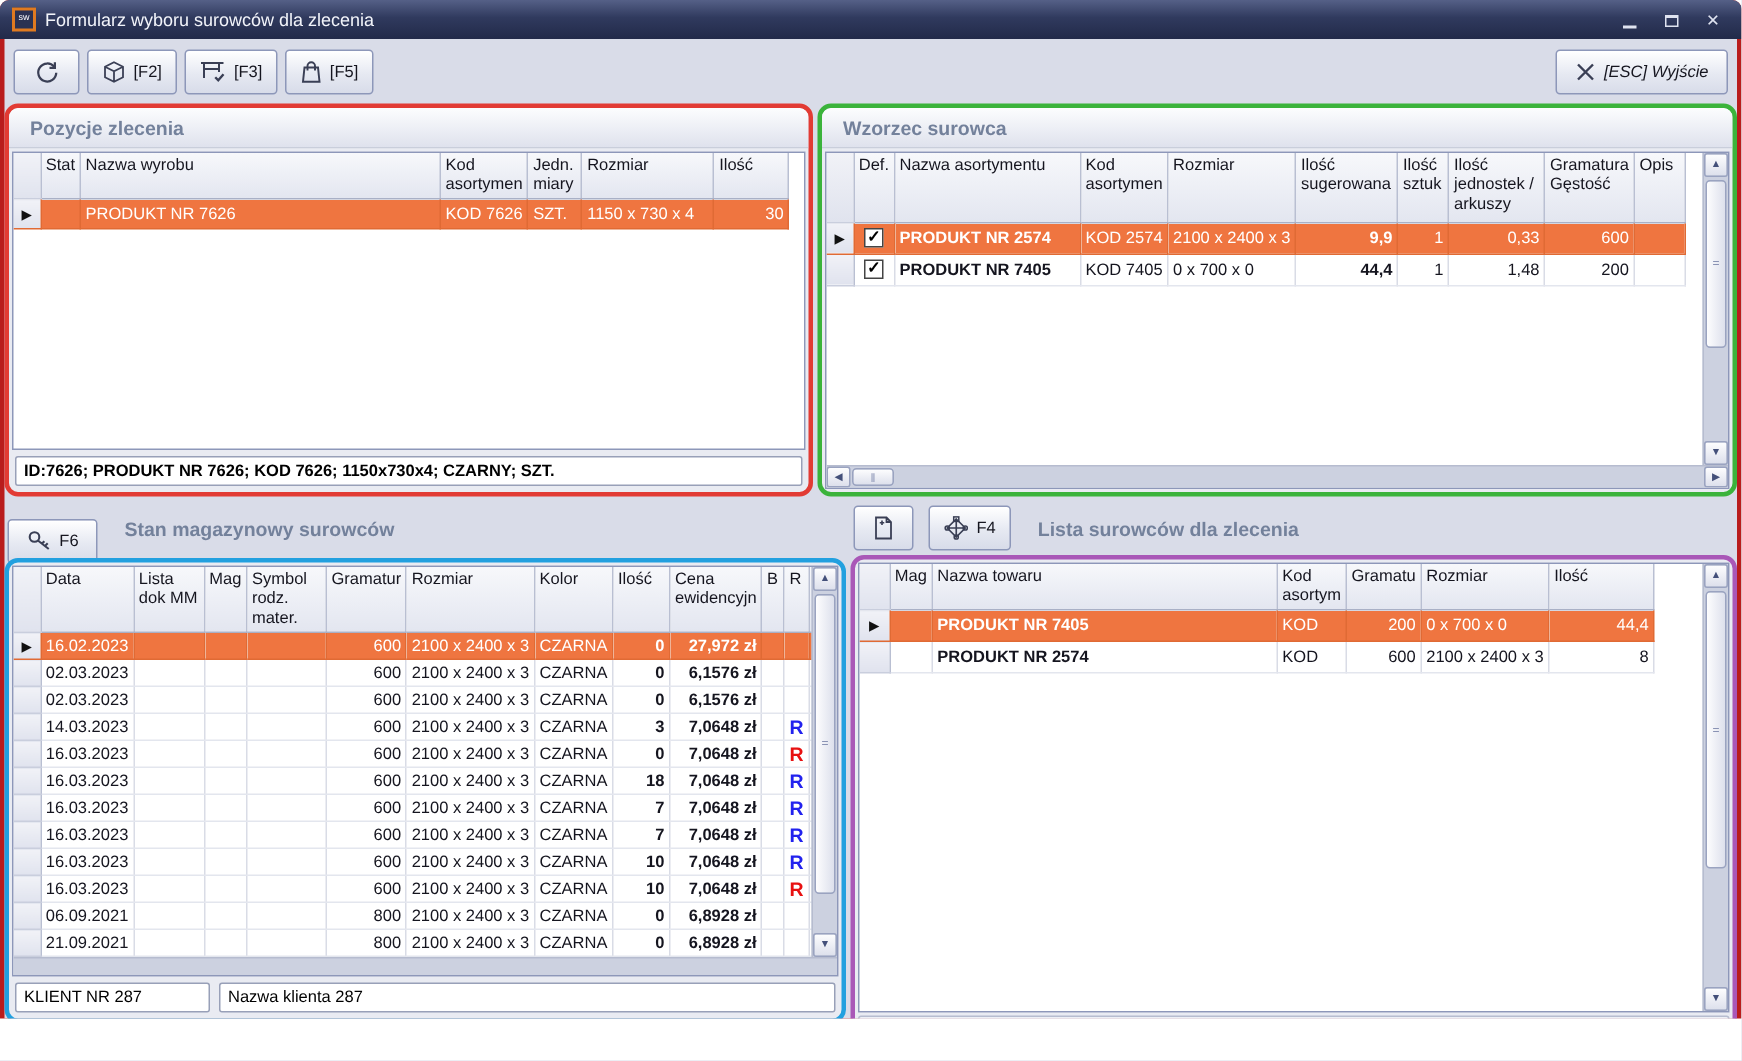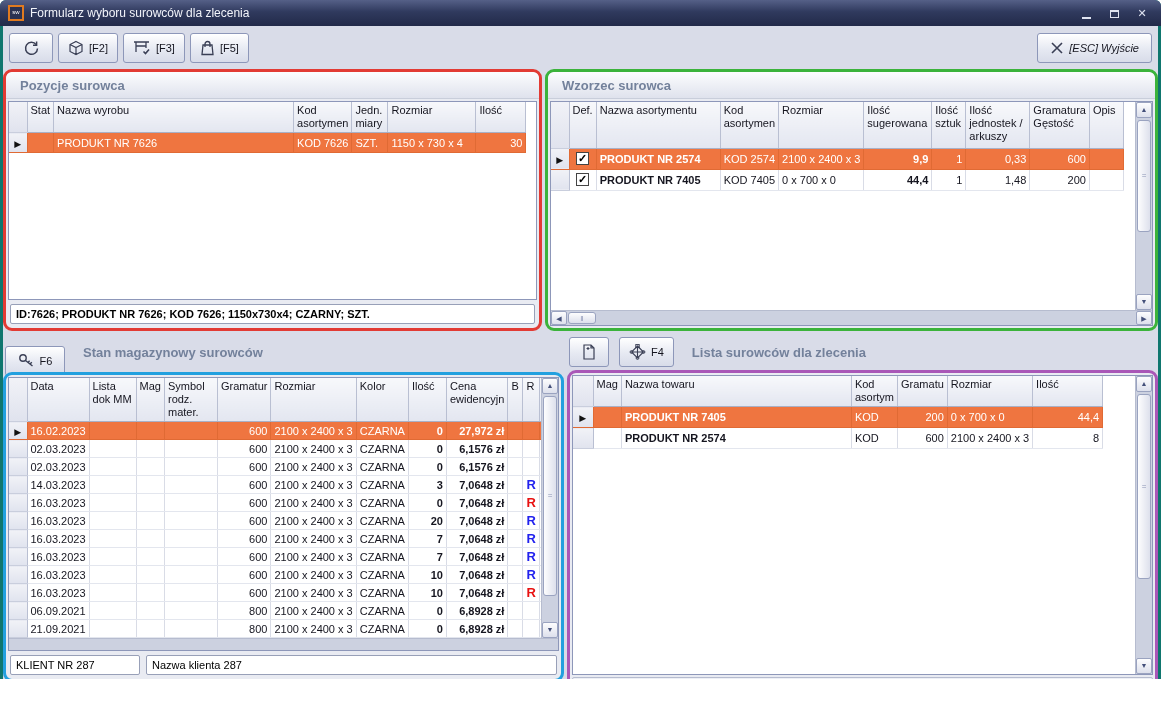--- a/index.html
+++ b/index.html
@@ -1,19 +1,19 @@
 <!DOCTYPE html>
 <html><head>
 <meta charset="utf-8">
 <style>
   * { box-sizing: border-box; margin: 0; padding: 0; }
   html,body { width:1161px; height:707px; font-family:"Liberation Sans", sans-serif; }
   .window {
     position:relative; width:1161px; height:679px;
-    background:#0f766e; border-radius:6px 6px 0 0; overflow:hidden;
+    background:#b91c1c; border-radius:6px 6px 0 0; overflow:hidden;
   }
   
   .titlebar {
     position:absolute; left:0; top:0; right:0; height:26px;
     background:linear-gradient(#556087, #303a5e 45%, #222a49);
     display:flex; align-items:center; padding:0 8px; gap:6px;
   }
   .app-icon {
     width:16px; height:16px; background:#2b3252; border:2px solid #e07a20;
     color:#fff; font-size:6px; line-height:11px; text-align:center; overflow:hidden;
@@ -175,21 +175,21 @@
       </button>
       <button class="btn btn-exit">
         <svg width="14" height="14" viewBox="0 0 14 14">
           <path d="M2 2 L12 12 M12 2 L2 12" stroke="#3a3f55" stroke-width="1.6"></path>
         </svg>
         <span>[ESC] Wyjście</span>
       </button>
     </div>
 
     <div class="panel p-red">
-      <div class="caption">Pozycje surowca</div>
+      <div class="caption">Pozycje zlecenia</div>
       <div class="gridwrap">
         <table id="t-pozycje">
             <colgroup>
               <col style="width: 18px;">
               <col style="width: 26px;">
               <col style="width: 240px;">
               <col style="width: 48px;">
               <col style="width: 36px;">
               <col style="width: 88px;">
               <col style="width: 50px;">
@@ -437,21 +437,21 @@
               </tr>
               <tr>
                 <td class="marker"></td>
                 <td>16.03.2023</td>
                 <td></td>
                 <td></td>
                 <td></td>
                 <td style="text-align: right;">600</td>
                 <td>2100 x 2400 x 3</td>
                 <td>CZARNA</td>
-                <td style="text-align: right; font-weight: bold;">20</td>
+                <td style="text-align: right; font-weight: bold;">18</td>
                 <td style="text-align: right; font-weight: bold;">7,0648 zł</td>
                 <td></td>
                 <td class="rmark rblue">R</td>
                 <td></td>
               </tr>
               <tr>
                 <td class="marker"></td>
                 <td>16.03.2023</td>
                 <td></td>
                 <td></td>

